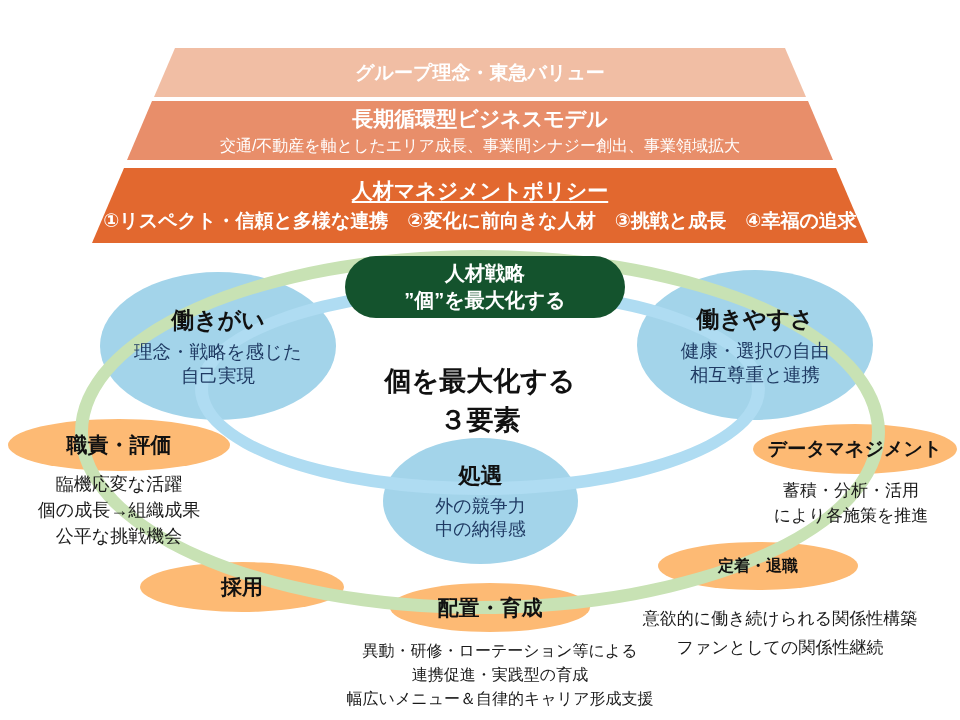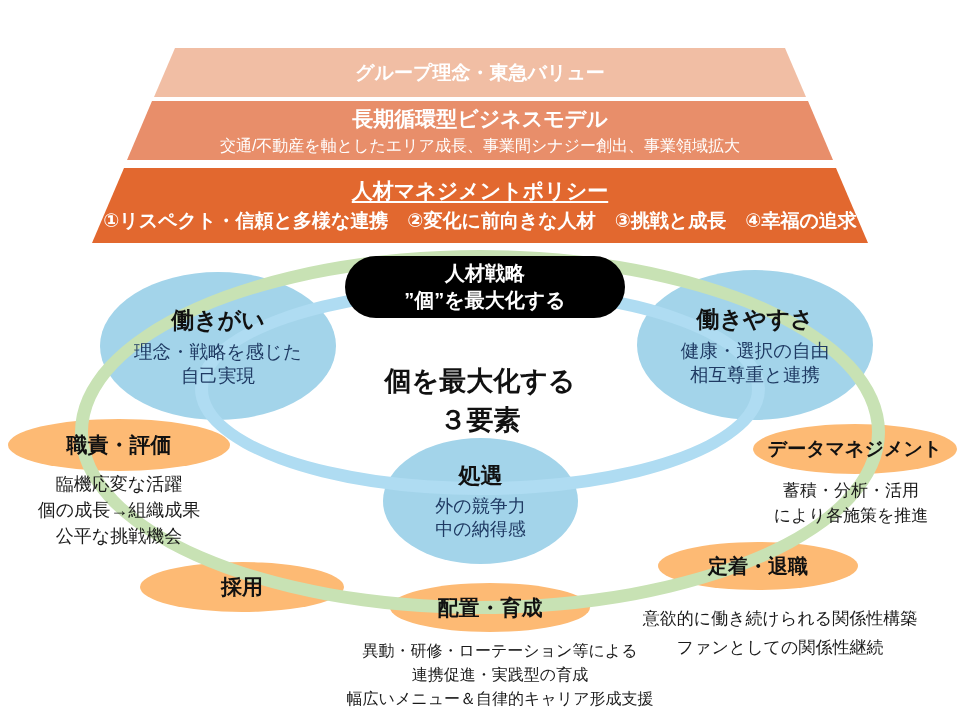--- a/index.html
+++ b/index.html
@@ -47,25 +47,25 @@
   .e-treatment .bo{font-size:18px;}
   .e-role{left:8px;top:419px;width:222px;height:52px;}
   .e-role .ti{font-size:21px;}
   .e-data{left:753px;top:424px;width:204px;height:50px;}
   .e-data .ti{font-size:19px;}
   .e-recruit{left:140px;top:562px;width:204px;height:50px;}
   .e-recruit .ti{font-size:21px;}
   .e-assign{left:390px;top:583px;width:200px;height:49px;}
   .e-assign .ti{font-size:21px;}
   .e-retention{left:658px;top:542px;width:200px;height:48px;}
-  .e-retention .ti{font-size:20px;}
+  .e-retention .ti{font-size:16px;}
   
   .pill{
     position:absolute;left:345px;top:256px;width:280px;height:62px;z-index:4;
-    background:#000000;border-radius:32px;color:#fff;font-weight:bold;
+    background:#14532d;border-radius:32px;color:#fff;font-weight:bold;
     display:flex;flex-direction:column;align-items:center;justify-content:center;
     text-align:center;font-size:20px;line-height:1.35;
   }
   
   .center-text{
     position:absolute;left:320px;top:362px;width:320px;z-index:3;
     font-size:27px;font-weight:bold;color:#111111;text-align:center;
     white-space:pre-line;line-height:1.45;
   }
   .note{

